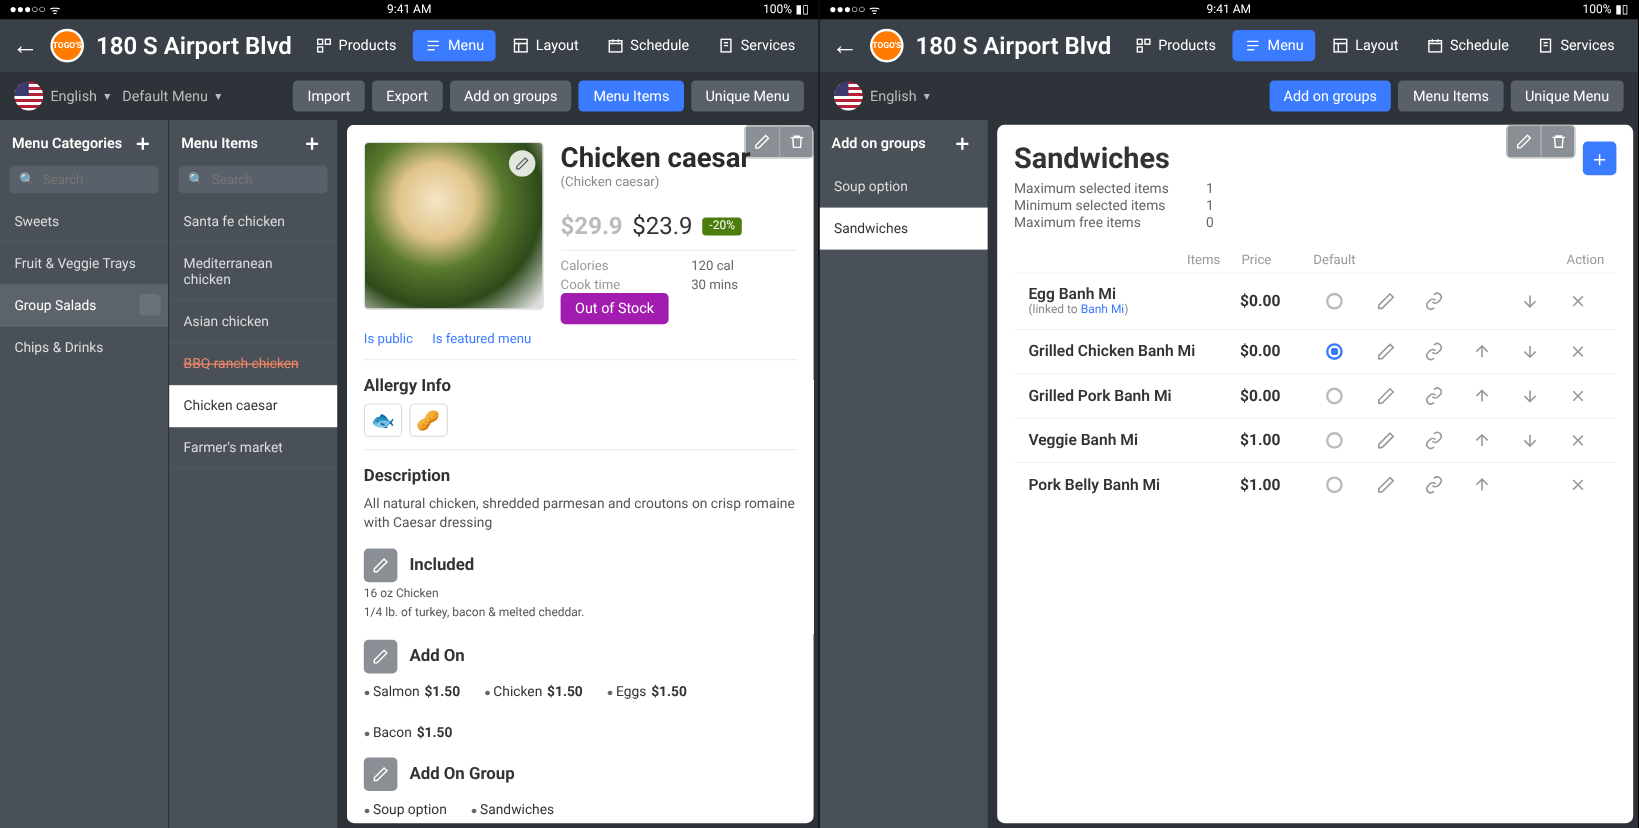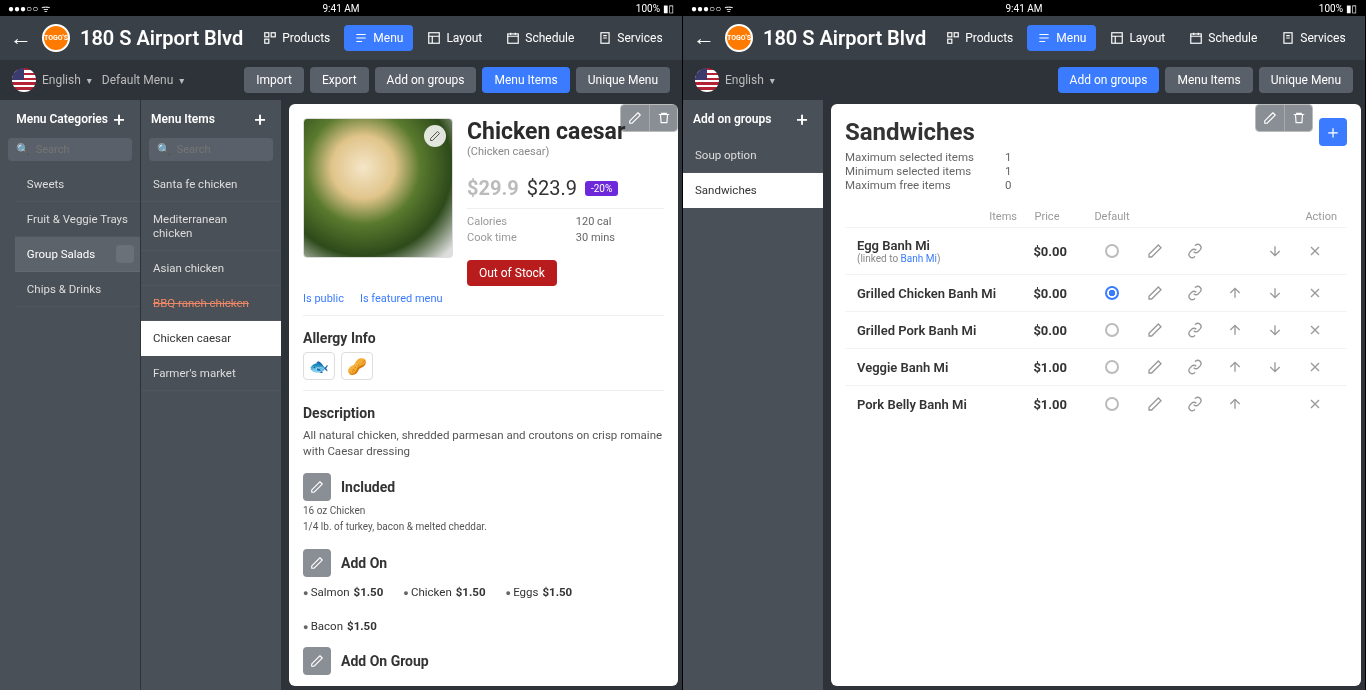--- a/index.html
+++ b/index.html
@@ -19,21 +19,21 @@
   .subhdr{height:40px;background:#2d3339;display:flex;align-items:center;padding:0 12px;gap:10px;flex-shrink:0;}
   .lang{display:flex;align-items:center;gap:6px;color:#bbb;font-size:12px;cursor:pointer;}
   .flag{width:24px;height:24px;border-radius:50%;background:linear-gradient(to bottom,#b22234 0%,#b22234 10%,#fff 10%,#fff 20%,#b22234 20%,#b22234 30%,#fff 30%,#fff 40%,#b22234 40%,#b22234 50%,#fff 50%,#fff 60%,#b22234 60%,#b22234 70%,#fff 70%,#fff 80%,#b22234 80%,#b22234 90%,#fff 90%);position:relative;overflow:hidden;}
   .flag::before{content:"";position:absolute;top:0;left:0;width:12px;height:12px;background:#3c3b6e;}
   .caret{font-size:10px;}
   .pill-row{display:flex;gap:6px;margin-left:auto;}
   .pill{background:#5a6069;color:#fff;font-size:12px;padding:6px 12px;border-radius:4px;cursor:pointer;border:none;}
   .pill.primary{background:#3a7bff;}
   .body{flex:1;display:flex;overflow:hidden;}
   .col{background:#4a5057;display:flex;flex-direction:column;}
-  .col.cat{width:140px;align-items:flex-end;}
+  .col.cat{width:140px;}
   .col.items{width:140px;margin-left:1px;}
   .col.addon{width:140px;}
   .colhdr{display:flex;align-items:center;justify-content:space-between;padding:8px 10px;color:#fff;font-size:12px;font-weight:600;}
   .plus-icon{width:22px;height:22px;display:flex;align-items:center;justify-content:center;color:#fff;font-size:18px;cursor:pointer;}
   .search{margin:0 8px 6px;background:#5a6069;border-radius:4px;display:flex;align-items:center;padding:5px 8px;color:#aaa;font-size:11px;gap:6px;}
   .search input{background:transparent;border:none;color:#fff;font-size:11px;width:100%;outline:none;}
   .list-item{padding:10px 12px;color:#ddd;font-size:11.5px;border-bottom:1px solid rgba(255,255,255,0.04);cursor:pointer;position:relative;}
   .list-item.selected{background:#fff;color:#333;}
   .list-item.selected-grey{background:#5d636a;color:#fff;}
   .list-item.selected-grey::after{content:"";position:absolute;right:6px;top:50%;transform:translateY(-50%);width:18px;height:18px;border-radius:4px;background:#6b7178;}
@@ -44,24 +44,24 @@
   .food-img{width:150px;height:140px;border-radius:4px;position:relative;overflow:hidden;background:radial-gradient(circle at 40% 35%,#f5e6c8 0%,#e0c48a 25%,#5a7a2e 45%,#2d4a1a 70%,#ddd 95%);border:1px solid #ddd;}
   .img-edit{position:absolute;top:6px;right:6px;width:22px;height:22px;background:rgba(255,255,255,0.85);border-radius:50%;display:flex;align-items:center;justify-content:center;cursor:pointer;}
   .corner-btns{position:absolute;top:0;right:0;display:flex;border:1px solid #bbb;border-radius:4px;overflow:hidden;}
   .corner-btns button{width:28px;height:26px;background:#8a8f95;border:none;color:#fff;cursor:pointer;display:flex;align-items:center;justify-content:center;}
   .corner-btns button:last-child{border-left:1px solid #aaa;}
   .title{font-size:23px;font-weight:700;color:#2b2b2b;}
   .subtitle{font-size:11px;color:#888;margin-bottom:18px;}
   .price-row{display:flex;align-items:center;gap:8px;margin:4px 0 8px;}
   .old-price{font-size:20px;font-weight:700;color:#bbb;}
   .new-price{font-size:20px;font-weight:400;color:#333;}
-  .discount{background:#6d28d9;color:#fff;font-size:10px;padding:2px 6px;border-radius:3px;position:relative;text-align:center;}
+  .discount{background:#4d7c0f;color:#fff;font-size:10px;padding:2px 6px;border-radius:3px;position:relative;text-align:center;}
   .nutri{display:grid;grid-template-columns:auto auto;gap:3px 10px;font-size:11px;color:#666;border-top:1px solid #eee;padding-top:6px;margin-top:4px;}
   .nutri .lab{color:#999;}
-  .stock-btn{background:#b91c1c;color:#fff;border:none;padding:6px 12px;border-radius:4px;font-size:12px;margin-top:16px;cursor:pointer;}
+  .stock-btn{background:#a21caf;color:#fff;border:none;padding:6px 12px;border-radius:4px;font-size:12px;margin-top:0;cursor:pointer;}
   .flags{display:flex;gap:16px;margin-top:6px;font-size:11px;color:#3a7bff;}
   .section{margin-top:14px;}
   .sec-title{font-weight:700;font-size:14px;margin-bottom:6px;}
   .allergy-icons{display:flex;gap:6px;margin-top:4px;}
   .allergy-icons span{width:32px;height:28px;border:1px solid #ddd;border-radius:4px;display:flex;align-items:center;justify-content:center;font-size:16px;}
   .divider{border:none;border-top:1px solid #eee;margin:10px 0;}
   .desc{font-size:11.5px;color:#555;line-height:1.4;}
   .sec-row{display:flex;align-items:center;gap:10px;margin-top:14px;}
   .edit-sq{width:28px;height:28px;background:#8a8f95;border-radius:4px;display:flex;align-items:center;justify-content:center;color:#fff;cursor:pointer;}
   .included-list{font-size:10px;color:#555;margin-top:2px;line-height:1.6;}

